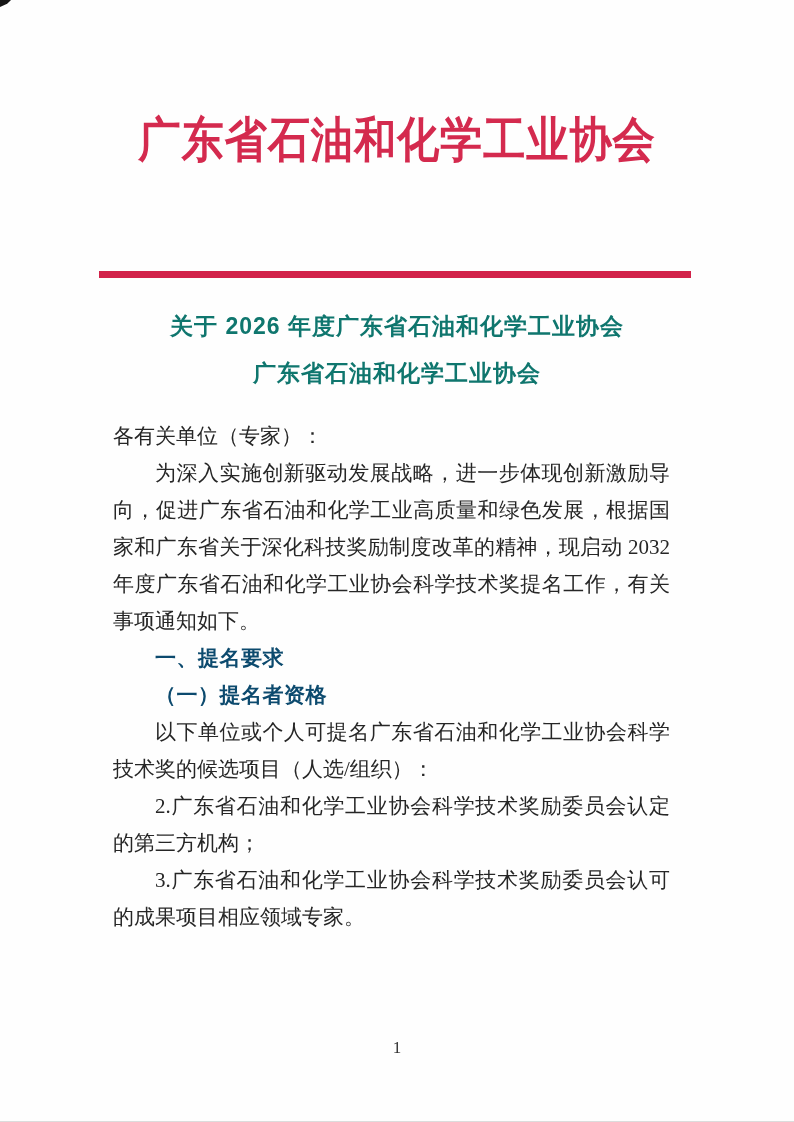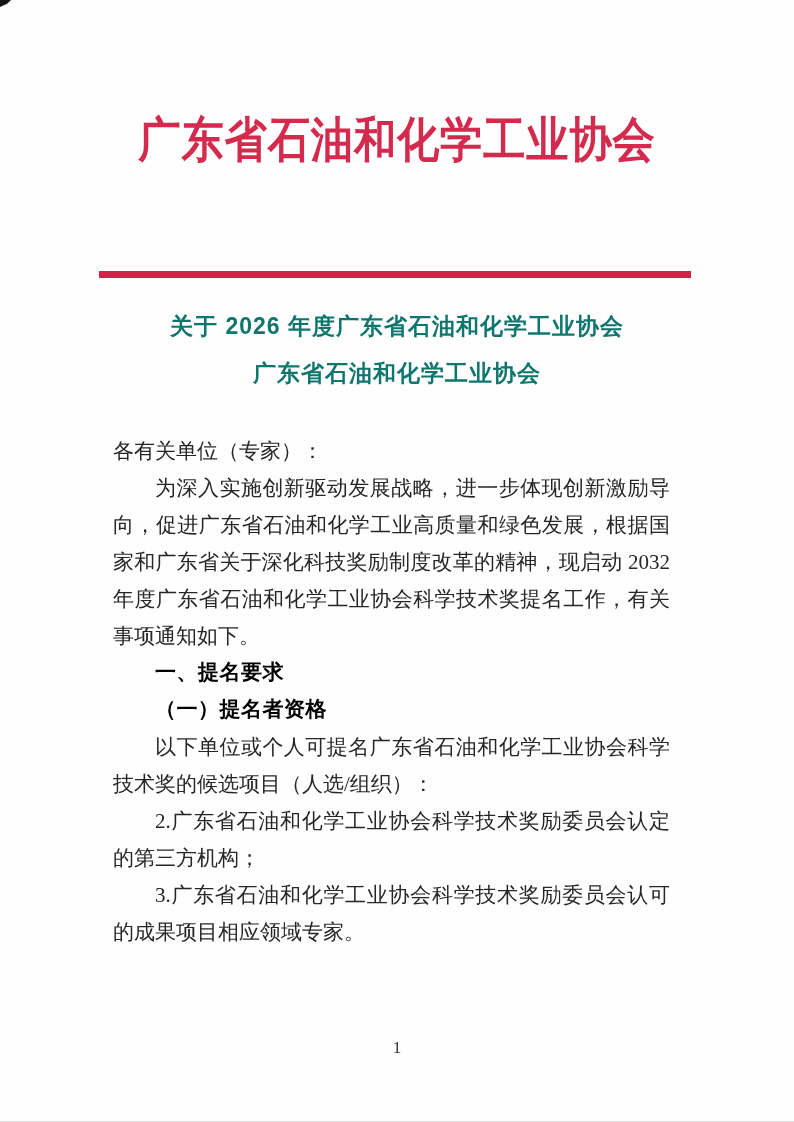--- a/index.html
+++ b/index.html
@@ -57,30 +57,30 @@
     position:absolute;left:0;right:0;top:303px;
     text-align:center;
     font-family:"Liberation Sans","DejaVu Sans",sans-serif;
     font-weight:700;
     font-size:23px;
     line-height:47px;
     color:#0f766e;
     letter-spacing:1px;
   }
   .body-block{
-    position:absolute;left:113px;top:433px;width:557px;
+    position:absolute;left:113px;top:418px;width:557px;
     font-size:21px;line-height:37px;
     color:var(--body-text);
     text-align:justify;
   }
   .body-block p{margin:0;}
   .indent{text-indent:2em;}
   .heading{
-    font-family:Liberation Mono, monospace;
-    font-weight:700;color:#000000;
+    font-family:Liberation Serif, serif;
+    font-weight:700;color:#0c4a6e;
     letter-spacing:.5px;
   }
   .page-number{
     position:absolute;left:0;right:0;top:1038px;
     text-align:center;
     font-size:17px;color:#333;
   }
 </style>
 </head>
 <body>

